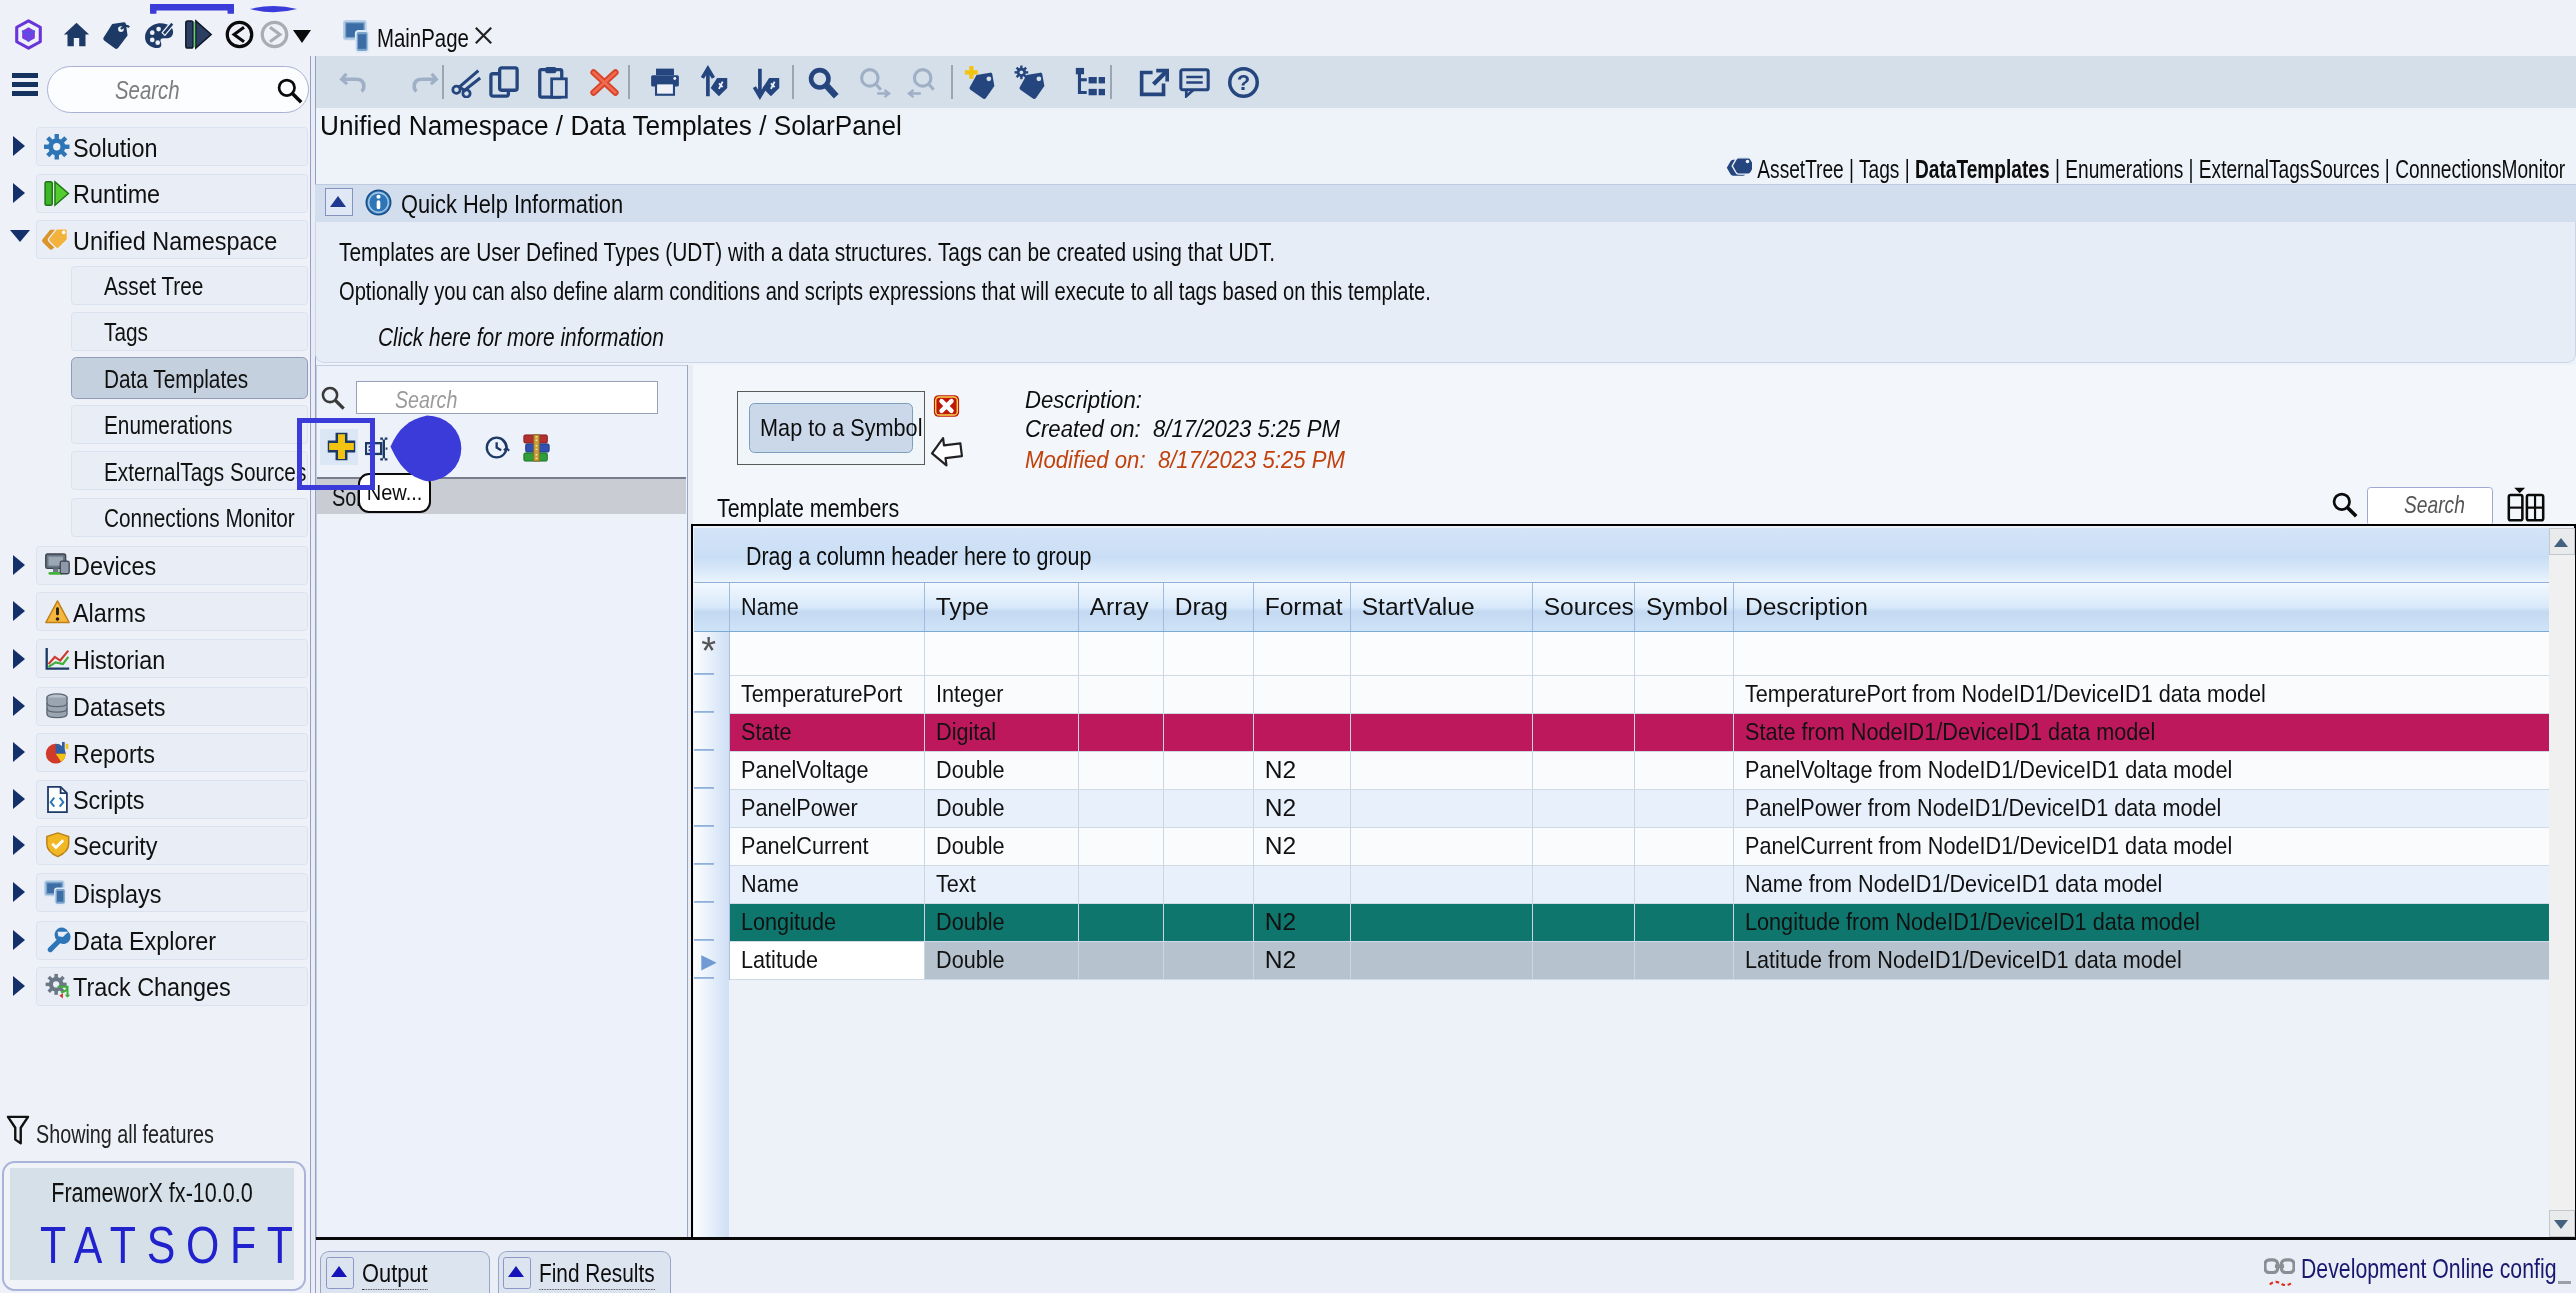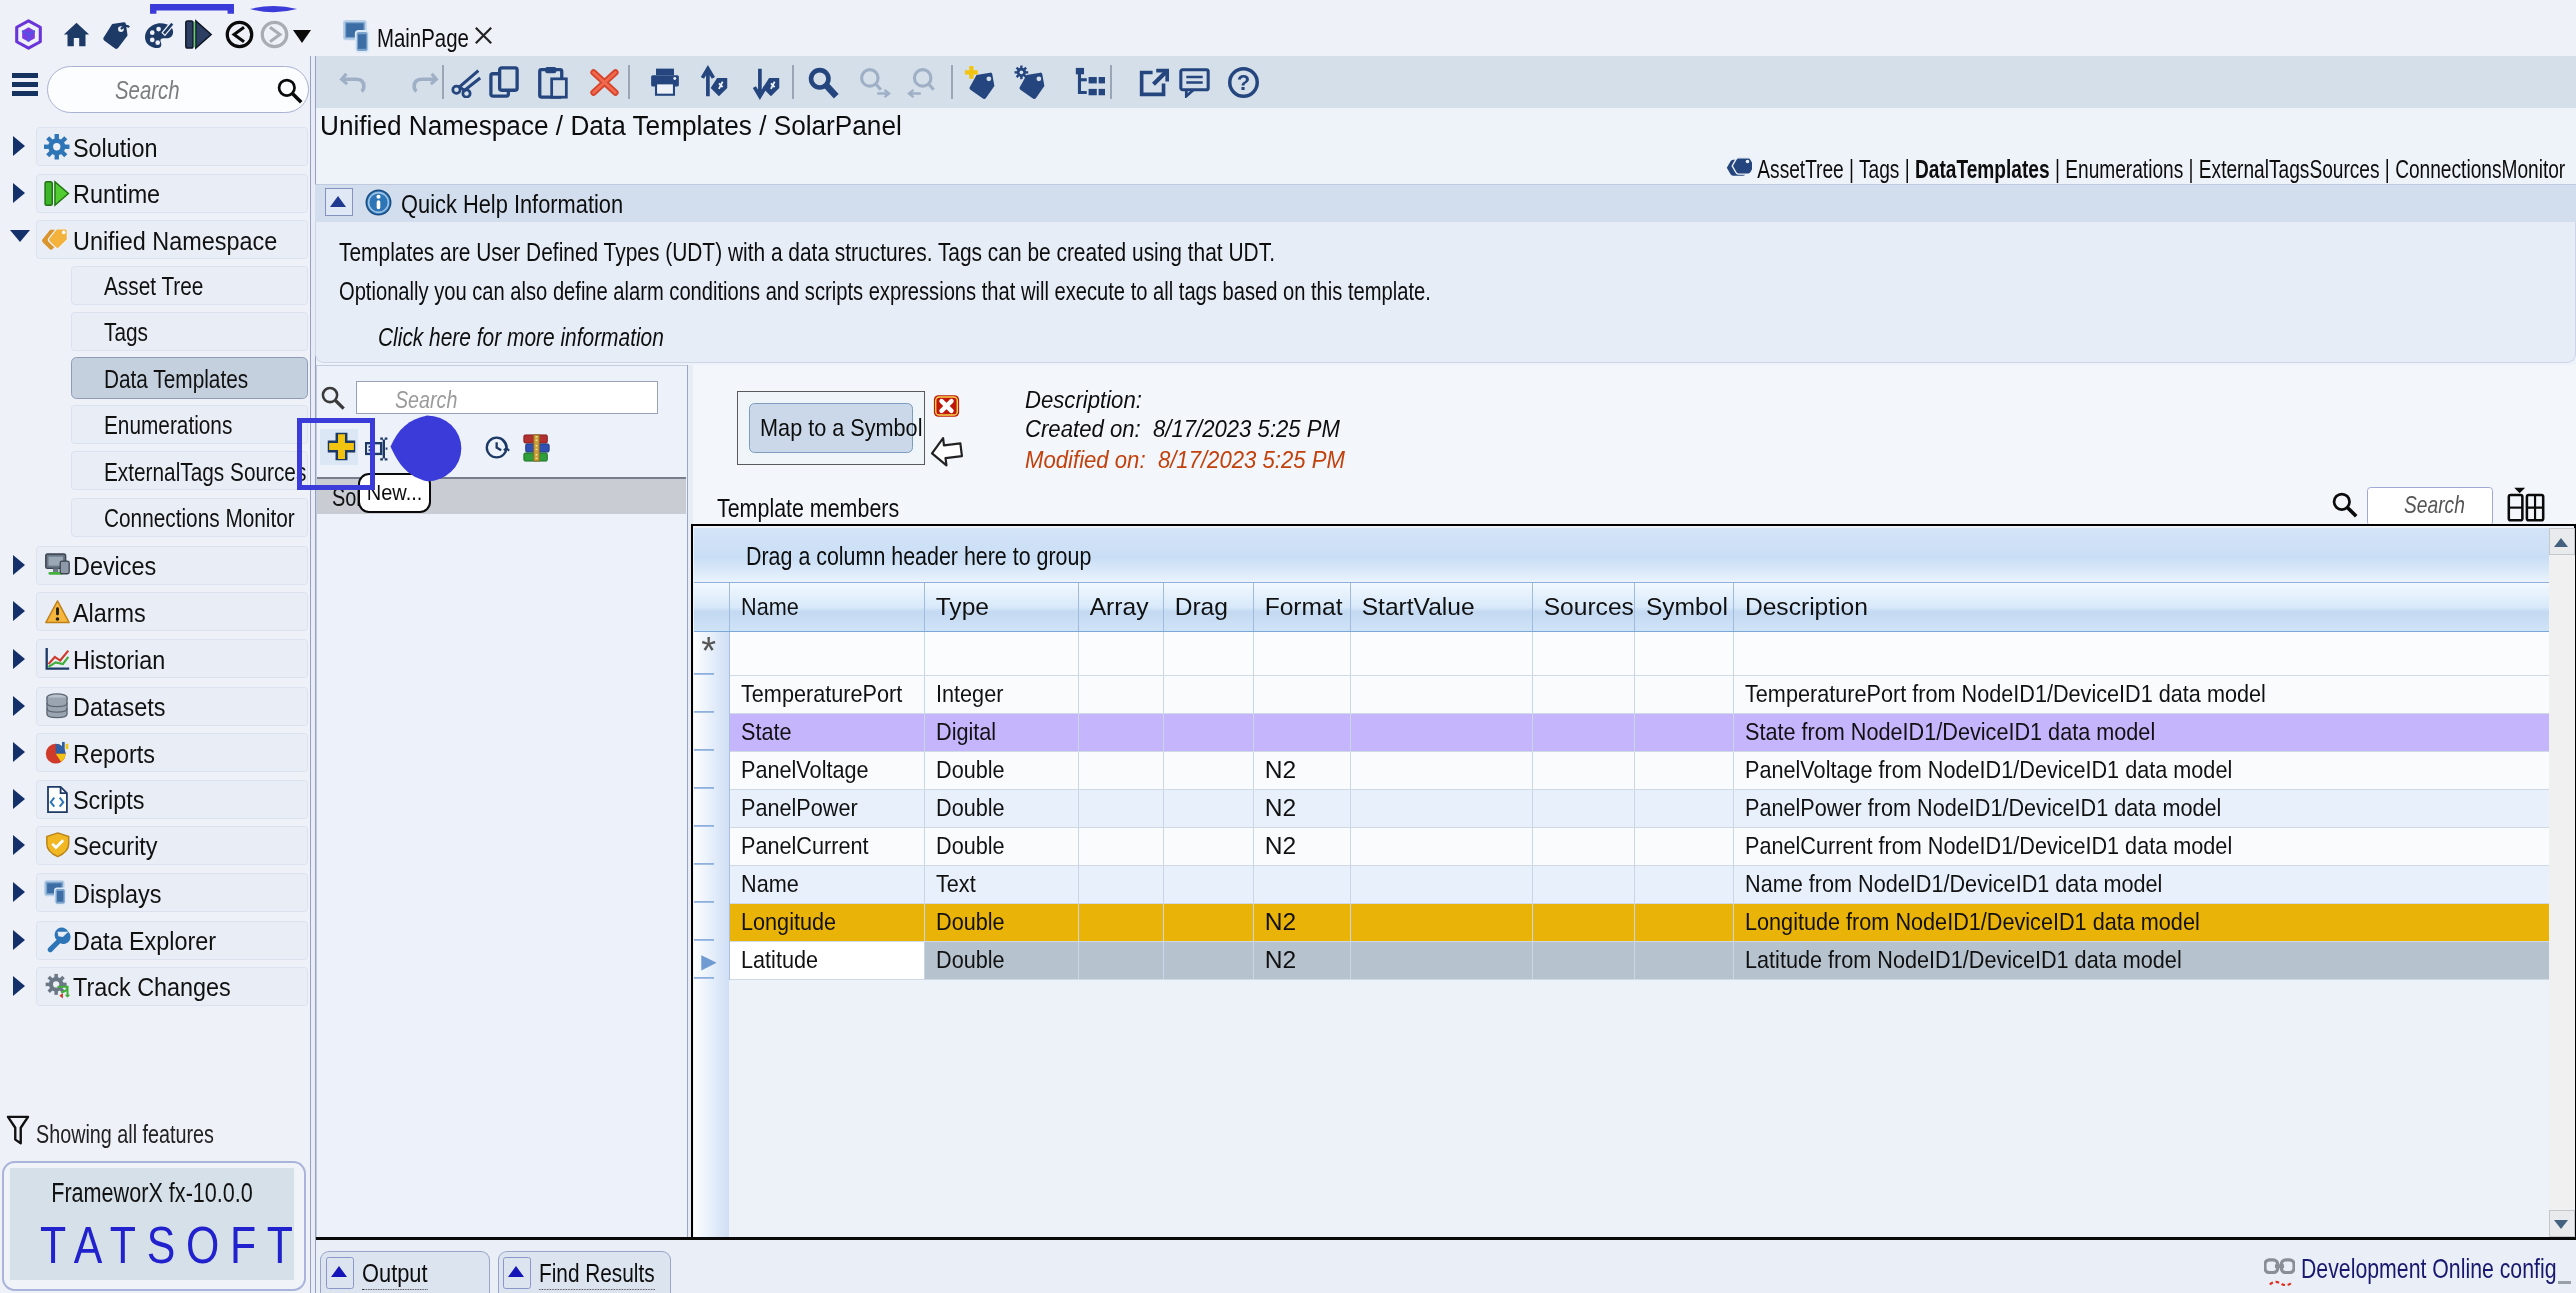--- a/index.html
+++ b/index.html
@@ -513,21 +513,21 @@
         <td><span class="sx" style="transform:scaleX(.88);">TemperaturePort</span></td>
         <td><span class="sx" style="transform:scaleX(.88);">Integer</span></td>
         <td></td>
         <td></td>
         <td></td>
         <td></td>
         <td></td>
         <td></td>
         <td><span class="sx" style="transform:scaleX(.88);">TemperaturePort from NodeID1/DeviceID1 data model</span></td>
 </tr>
-<tr class="drow" style="background:#c4b5fd;">
+<tr class="drow" style="background:#be185d;">
 <td class="gut"></td>
         <td><span class="sx" style="transform:scaleX(.88);">State</span></td>
         <td><span class="sx" style="transform:scaleX(.88);">Digital</span></td>
         <td></td>
         <td></td>
         <td></td>
         <td></td>
         <td></td>
         <td></td>
         <td><span class="sx" style="transform:scaleX(.88);">State from NodeID1/DeviceID1 data model</span></td>
@@ -573,21 +573,21 @@
         <td><span class="sx" style="transform:scaleX(.88);">Name</span></td>
         <td><span class="sx" style="transform:scaleX(.88);">Text</span></td>
         <td></td>
         <td></td>
         <td></td>
         <td></td>
         <td></td>
         <td></td>
         <td><span class="sx" style="transform:scaleX(.88);">Name from NodeID1/DeviceID1 data model</span></td>
 </tr>
-<tr class="drow" style="background:#eab308;">
+<tr class="drow" style="background:#0f766e;">
 <td class="gut gutm"></td>
         <td><span class="sx" style="transform:scaleX(.88);">Longitude</span></td>
         <td><span class="sx" style="transform:scaleX(.88);">Double</span></td>
         <td></td>
         <td></td>
         <td>N2</td>
         <td></td>
         <td></td>
         <td></td>
         <td><span class="sx" style="transform:scaleX(.88);">Longitude from NodeID1/DeviceID1 data model</span></td>

